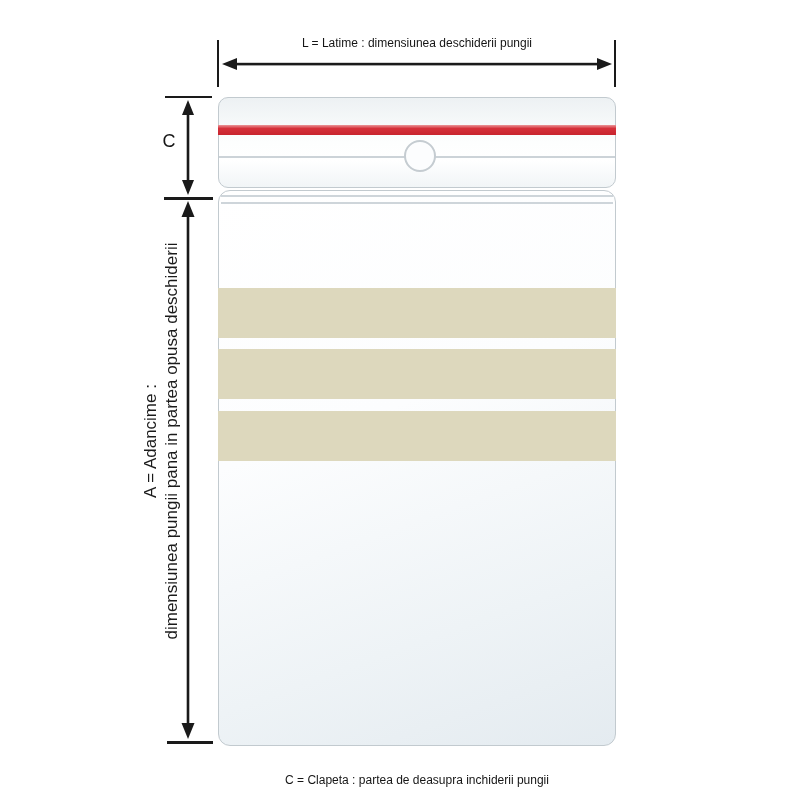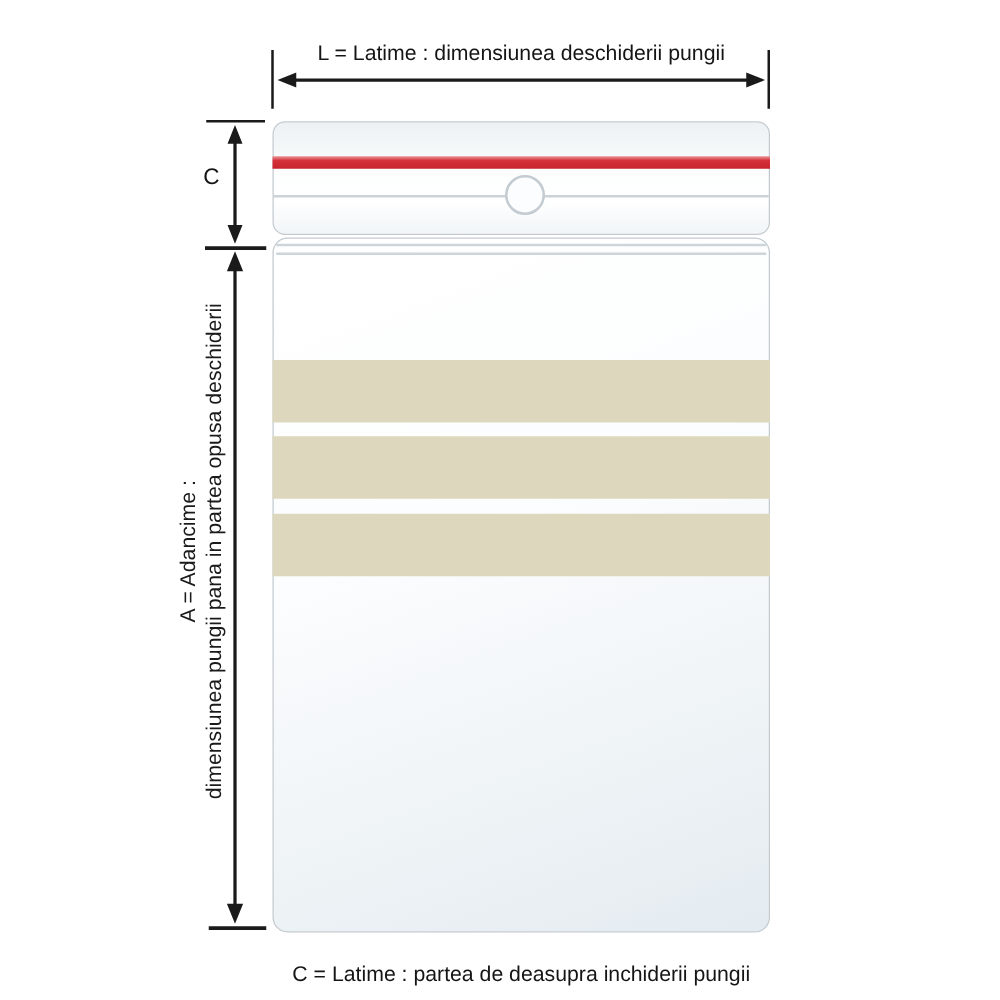--- a/index.html
+++ b/index.html
@@ -9,21 +9,21 @@
     height: 800px;
     background: #ffffff;
     font-family: "Liberation Sans", sans-serif;
     color: #1a1a1a;
     overflow: hidden;
   }
   .abs { position: absolute; }
 
   
   .dim-label {
-    font-size: 17px;
+    font-size: 12px;
     line-height: 20px;
     color: #151515;
     white-space: nowrap;
   }
   #width-label      { left: 218px; top: 33px; width: 398px; text-align: center; }
   #flap-size-label  { left: 156px; top: 131px; width: 26px; text-align: center; font-size: 18px; }
   #hole-label       { left: 424px; top: 146px; }
   #flap-def-label   { left: 117px; top: 770px; width: 600px; text-align: center; }
 
   
@@ -135,15 +135,15 @@
   <div class="abs" id="hang-hole"></div>
 
   <div class="abs" id="bag-body">
     <div class="zip-groove" id="zip-groove-1"></div>
     <div class="zip-groove" id="zip-groove-2"></div>
     <div class="write-stripe" id="write-stripe-1"></div>
     <div class="write-stripe" id="write-stripe-2"></div>
     <div class="write-stripe" id="write-stripe-3"></div>
   </div>
 
-  <div class="abs dim-label" id="flap-def-label">C = Latime : partea de deasupra inchiderii pungii</div>
+  <div class="abs dim-label" id="flap-def-label">C = Clapeta : partea de deasupra inchiderii pungii</div>
 
 </div>
 
 </body></html>

